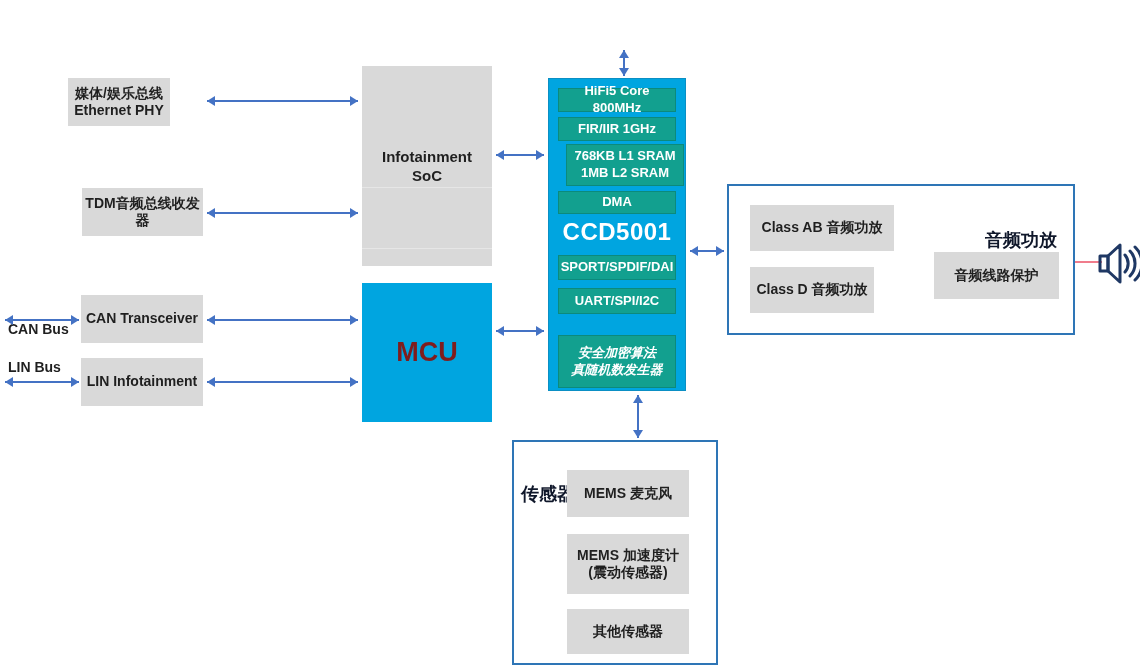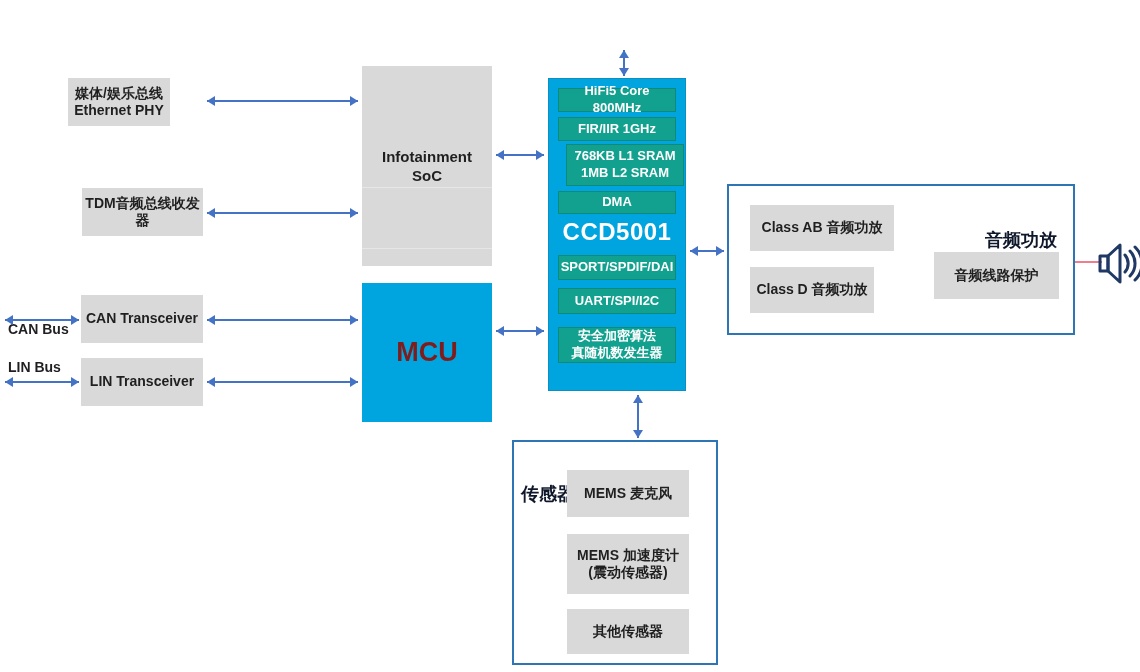--- a/index.html
+++ b/index.html
@@ -59,21 +59,21 @@
 
 <div id="stage">
 
   <div class="varrow" style="left:623px;top:50px;height:26px;"></div>
 
   <div class="gbox" style="left:68px;top:78px;width:102px;height:48px;">媒体/娱乐总线
 Ethernet PHY</div>
   <div class="gbox" style="left:82px;top:188px;width:121px;height:48px;">TDM音频总线收发
 器</div>
   <div class="gbox" style="left:81px;top:295px;width:122px;height:48px;">CAN Transceiver</div>
-  <div class="gbox" style="left:81px;top:358px;width:122px;height:48px;">LIN Transceiver</div>
+  <div class="gbox" style="left:81px;top:358px;width:122px;height:48px;">LIN Infotainment</div>
 
   <div class="buslbl" style="left:8px;top:297px;margin-top:24px;">CAN Bus</div>
   <div class="buslbl" style="left:8px;top:359px;">LIN Bus</div>
 
   <div class="harrow" style="left:5px;top:319px;width:74px;"></div>
   <div class="harrow" style="left:5px;top:381px;width:74px;"></div>
 
   <div class="harrow" style="left:207px;top:100px;width:151px;"></div>
   <div class="harrow" style="left:207px;top:212px;width:151px;"></div>
   <div class="harrow" style="left:207px;top:319px;width:151px;"></div>
@@ -95,21 +95,21 @@
 
   <div class="chip" style="left:548px;top:78px;width:138px;height:313px;">
     <div class="tblock" style="left:9px;top:9px;width:118px;height:24px;">HiFi5 Core 800MHz</div>
     <div class="tblock" style="left:9px;top:38px;width:118px;height:24px;">FIR/IIR 1GHz</div>
     <div class="tblock" style="left:9px;top:65px;width:118px;height:42px;margin-left:8px;">768KB L1 SRAM
 1MB L2 SRAM</div>
     <div class="tblock" style="left:9px;top:112px;width:118px;height:23px;">DMA</div>
     <div class="chipname" style="top:139px;">CCD5001</div>
     <div class="tblock" style="left:9px;top:176px;width:118px;height:25px;">SPORT/SPDIF/DAI</div>
     <div class="tblock" style="left:9px;top:209px;width:118px;height:26px;">UART/SPI/I2C</div>
-    <div class="tblock" style="left:9px;top:248px;width:118px;height:36px;">安全加密算法
+    <div class="tblock" style="left:9px;top:256px;width:118px;height:53px;font-style:italic;">安全加密算法
 真随机数发生器</div>
   </div>
 
   <div class="harrow" style="left:690px;top:250px;width:34px;"></div>
 
   <div class="varrow" style="left:637px;top:395px;height:43px;"></div>
 
   <div class="group" style="left:727px;top:184px;width:348px;height:151px;">
     <div class="gtitle" style="right:16px;top:10px;">音频功放</div>
     <div class="gbox" style="left:21px;top:19px;width:144px;height:46px;">Class AB 音频功放</div>

